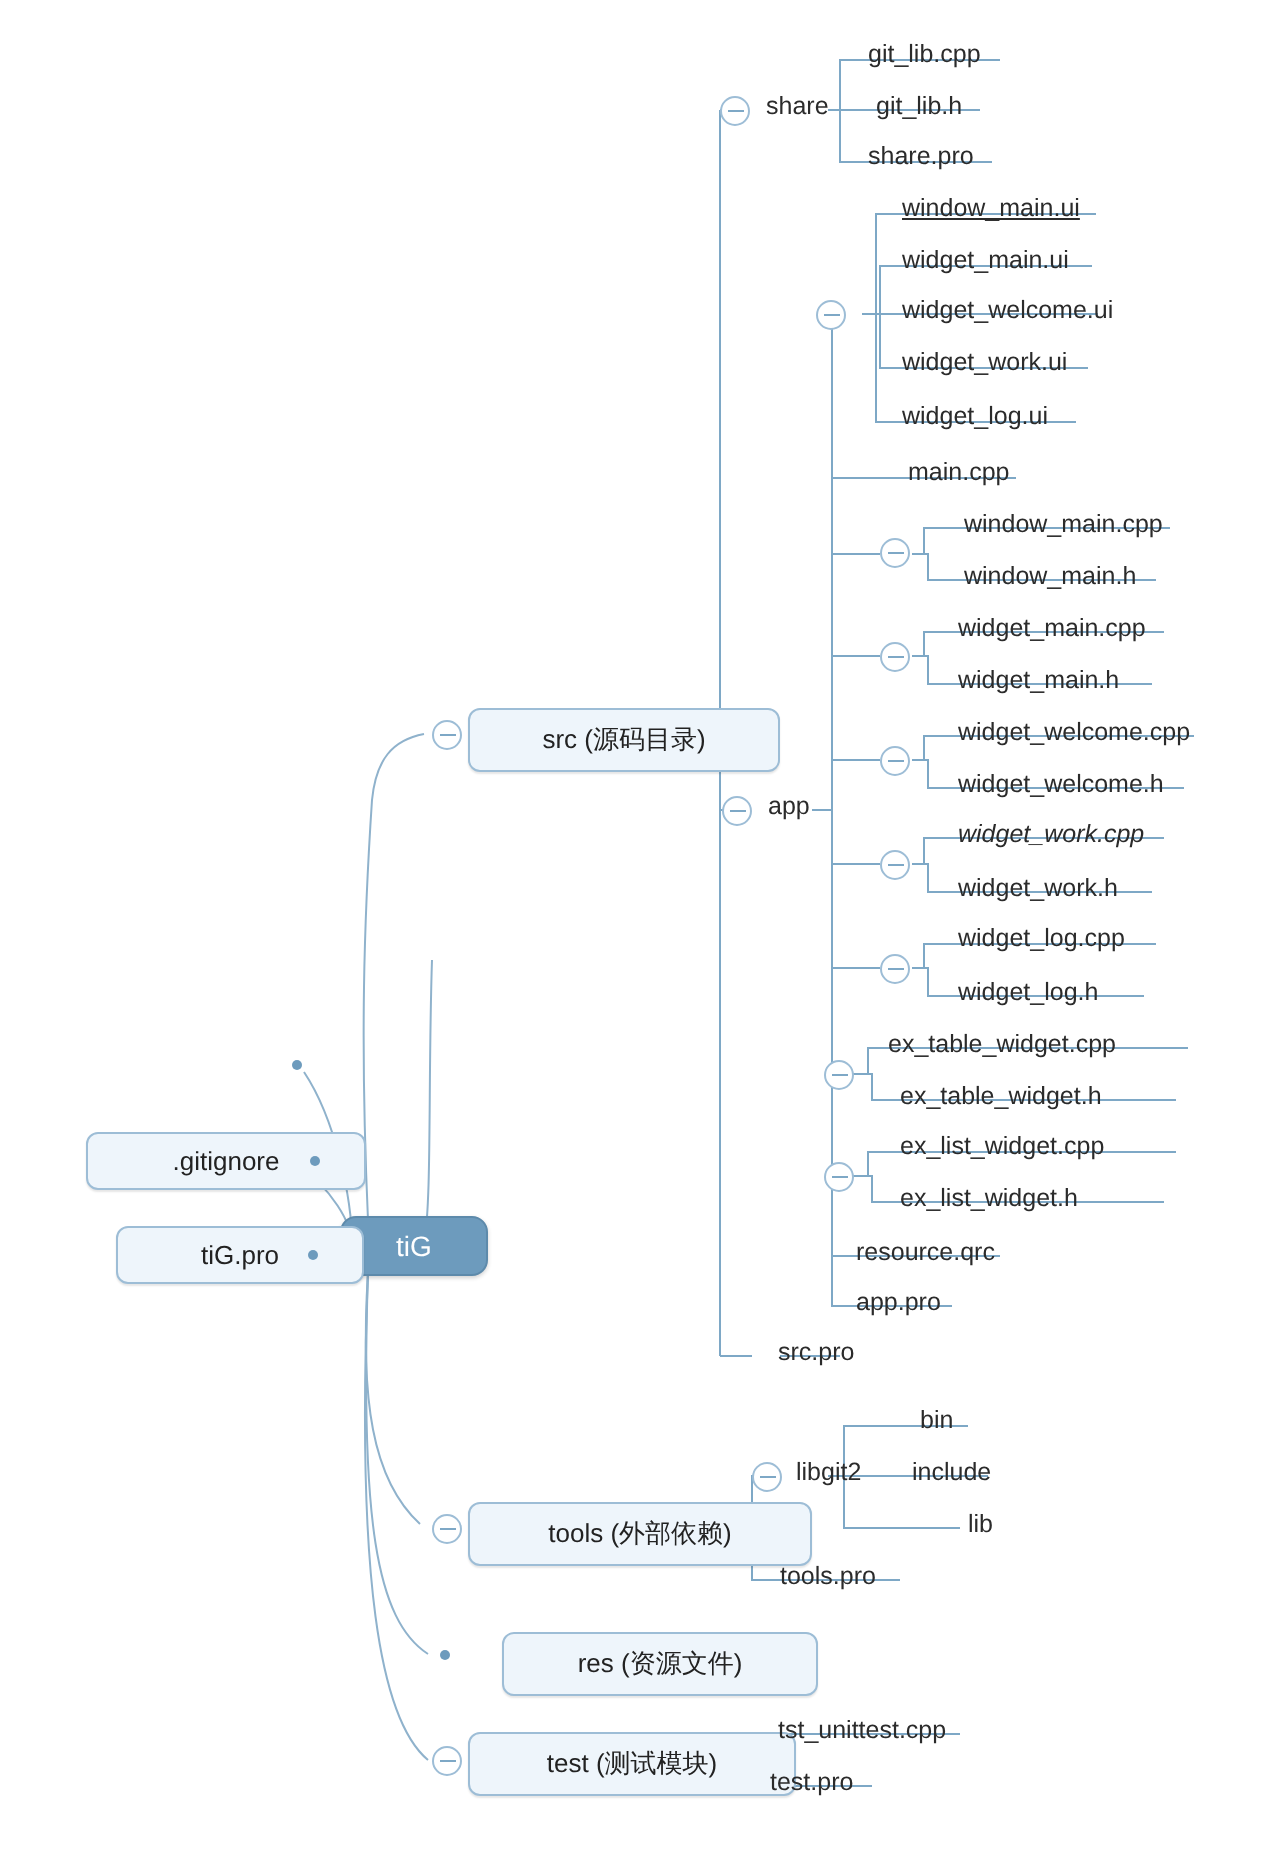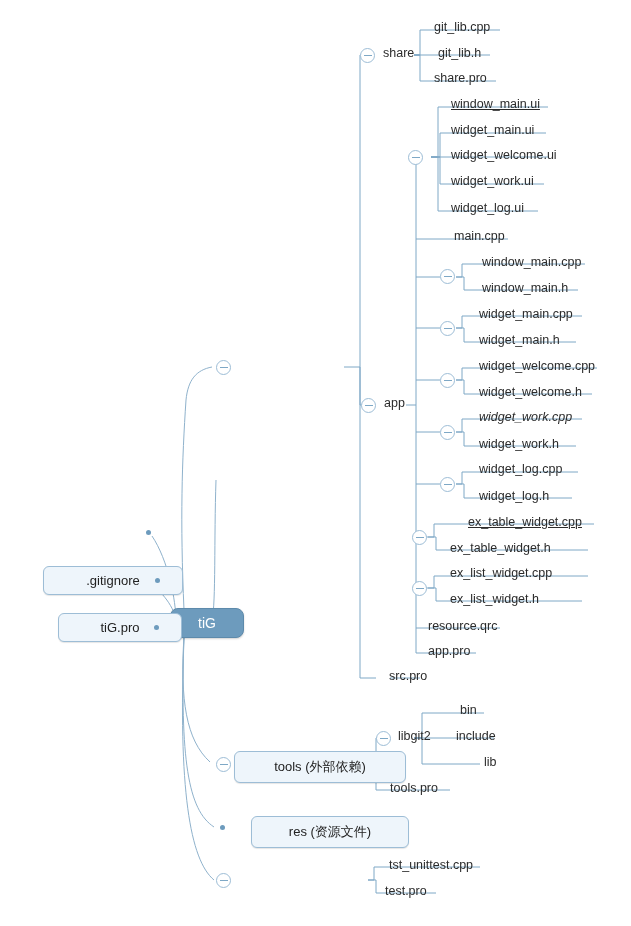--- a/index.html
+++ b/index.html
@@ -165,20 +165,23 @@
     <span>.gitignore</span>
   </div>
   <div class="dot" style="left:155px;top:578px;"></div>
 
   <div class="node box-node" style="left:58px;top:613px;width:94px;">
     <span>tiG.pro</span>
   </div>
   <div class="dot" style="left:154px;top:625px;"></div>
 
   <div class="toggle" style="left:216px;top:360px;"></div>
+  <div class="node box-node" style="left:234px;top:354px;width:126px;">
+    <span>src (源码目录)</span>
+  </div>
 
   <div class="toggle" style="left:360px;top:48px;"></div>
   <div class="node leaf-node" style="left:379px;top:46px;">
     <span>share</span>
   </div>
 
   <div class="node leaf-node" style="left:430px;top:20px;">
     <span>git_lib.cpp</span>
   </div>
   <div class="node leaf-node" style="left:434px;top:46px;">
@@ -249,21 +252,21 @@
 
   <div class="toggle" style="left:440px;top:477px;"></div>
   <div class="node leaf-node" style="left:475px;top:462px;">
     <span>widget_log.cpp</span>
   </div>
   <div class="node leaf-node" style="left:475px;top:489px;">
     <span>widget_log.h</span>
   </div>
 
   <div class="toggle" style="left:412px;top:530px;"></div>
-  <div class="node leaf-node" style="left:464px;top:515px;text-decoration:underline;">
+  <div class="node leaf-node" style="left:440px;top:515px;">
     <span>ex_table_widget.cpp</span>
   </div>
   <div class="node leaf-node" style="left:446px;top:541px;">
     <span>ex_table_widget.h</span>
   </div>
 
   <div class="toggle" style="left:412px;top:581px;"></div>
   <div class="node leaf-node" style="left:446px;top:566px;">
     <span>ex_list_widget.cpp</span>
   </div>
@@ -305,20 +308,23 @@
   <div class="node leaf-node" style="left:386px;top:781px;">
     <span>tools.pro</span>
   </div>
 
   <div class="dot" style="left:220px;top:825px;"></div>
   <div class="node box-node" style="left:234px;top:816px;width:128px;margin-left:17px;">
     <span>res (资源文件)</span>
   </div>
 
   <div class="toggle" style="left:216px;top:873px;"></div>
+  <div class="node box-node" style="left:234px;top:866px;width:134px;">
+    <span>test (测试模块)</span>
+  </div>
 
   <div class="node leaf-node" style="left:385px;top:858px;">
     <span>tst_unittest.cpp</span>
   </div>
   <div class="node leaf-node" style="left:381px;top:884px;">
     <span>test.pro</span>
   </div>
 
 </div>
 

